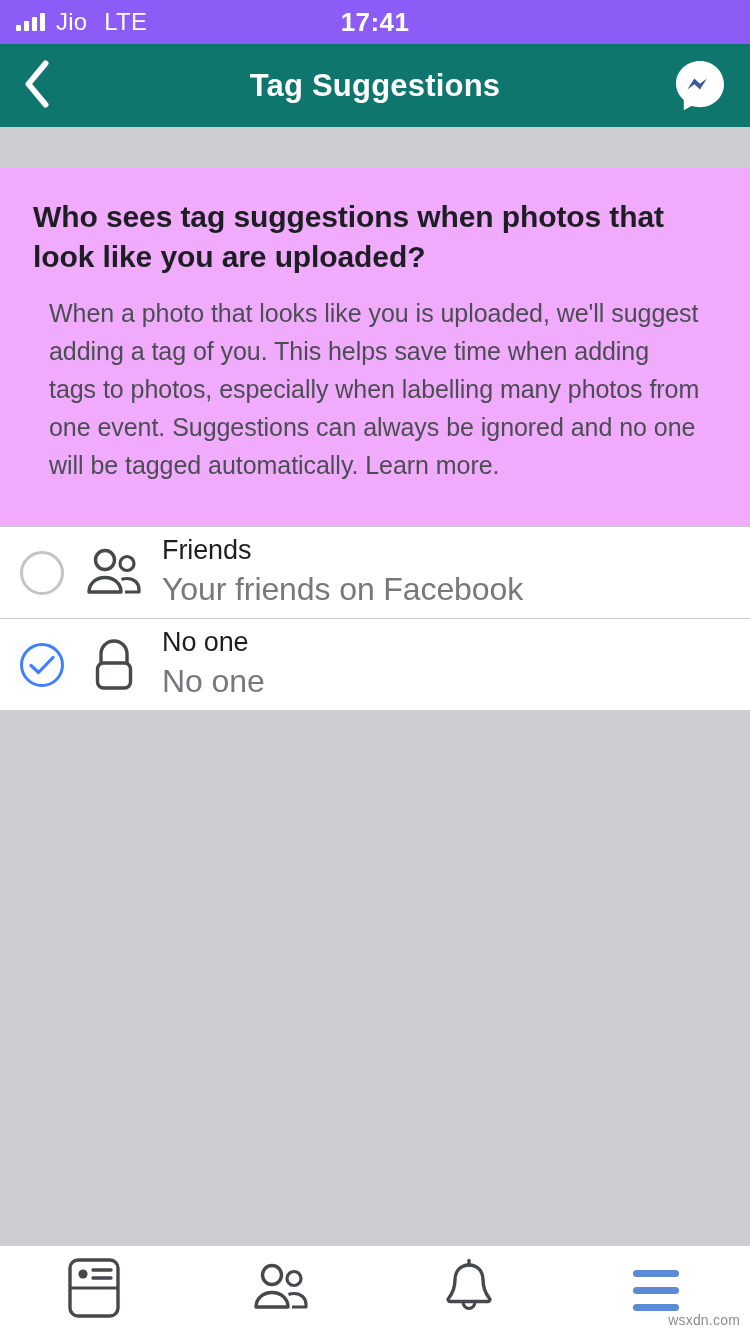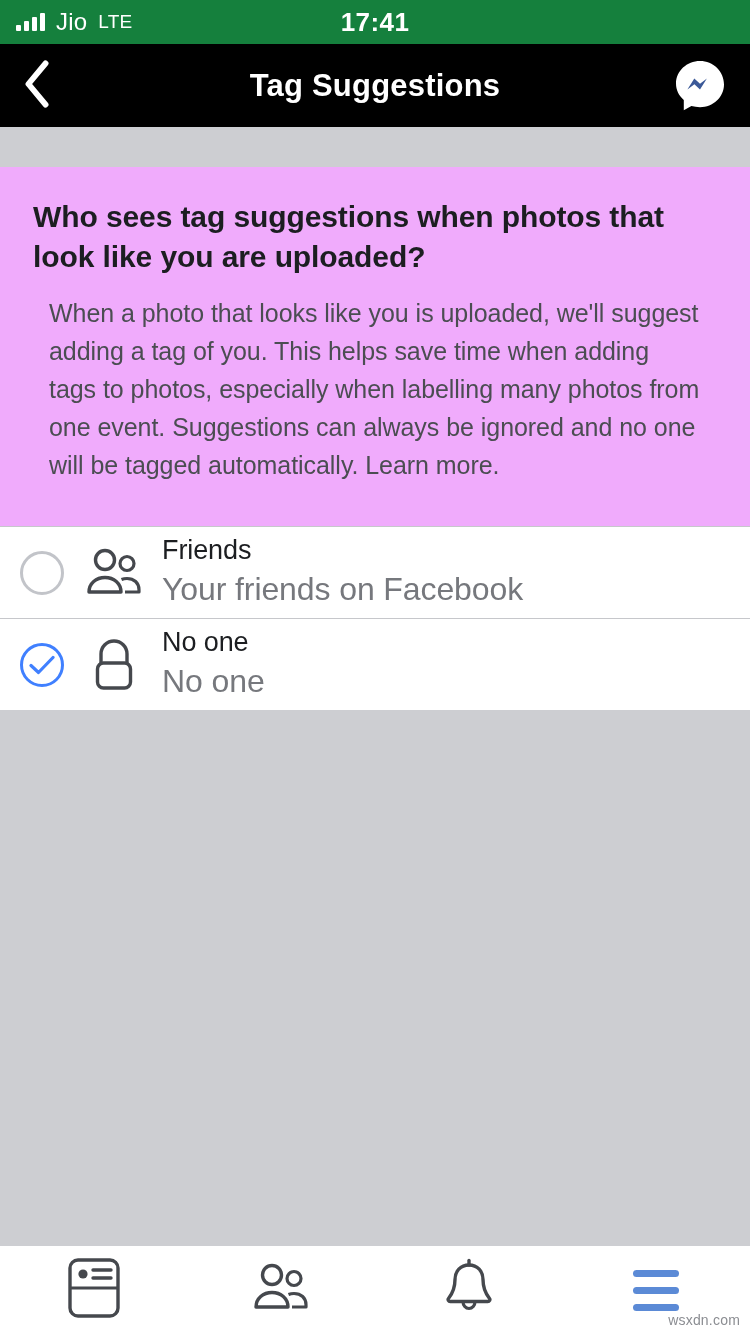--- a/index.html
+++ b/index.html
@@ -12,21 +12,21 @@
     height: 1334px;
     font-family: "Liberation Sans", sans-serif;
     overflow: hidden;
     position: relative;
   }
 
   
   .status-bar {
     position: relative;
     height: 44px;
-    background: #15803d;
+    background: #8b5cf6;
     display: flex;
     align-items: center;
     padding: 0 16px;
     box-sizing: border-box;
     color: #ffffff;
   }
   .status-left {
     display: flex;
     align-items: center;
     gap: 11px;
@@ -45,22 +45,23 @@
   }
   .signal-bars i:nth-child(1) { height: 6px; }
   .signal-bars i:nth-child(2) { height: 10px; }
   .signal-bars i:nth-child(3) { height: 14px; }
   .signal-bars i:nth-child(4) { height: 18px; }
   .carrier-name {
     font-size: 24px;
     letter-spacing: 0.2px;
   }
   .network-type {
-    font-size: 19px;
+    font-size: 24px;
     letter-spacing: 0.2px;
+    margin-left: 6px;
   }
   .status-time {
     position: absolute;
     left: 0;
     right: 0;
     top: 0;
     height: 44px;
     line-height: 44px;
     text-align: center;
     font-size: 26px;
@@ -100,21 +101,21 @@
     height: 9px;
     background: #b9c5de;
     border-radius: 0 2px 2px 0;
     margin-left: -7px;
   }
 
   
   .nav-bar {
     position: relative;
     height: 83px;
-    background: #000000;
+    background: #0f766e;
     display: flex;
     align-items: center;
     padding: 0 22px;
     box-sizing: border-box;
   }
   .back-button {
     width: 50px;
     height: 60px;
     display: flex;
     align-items: center;

